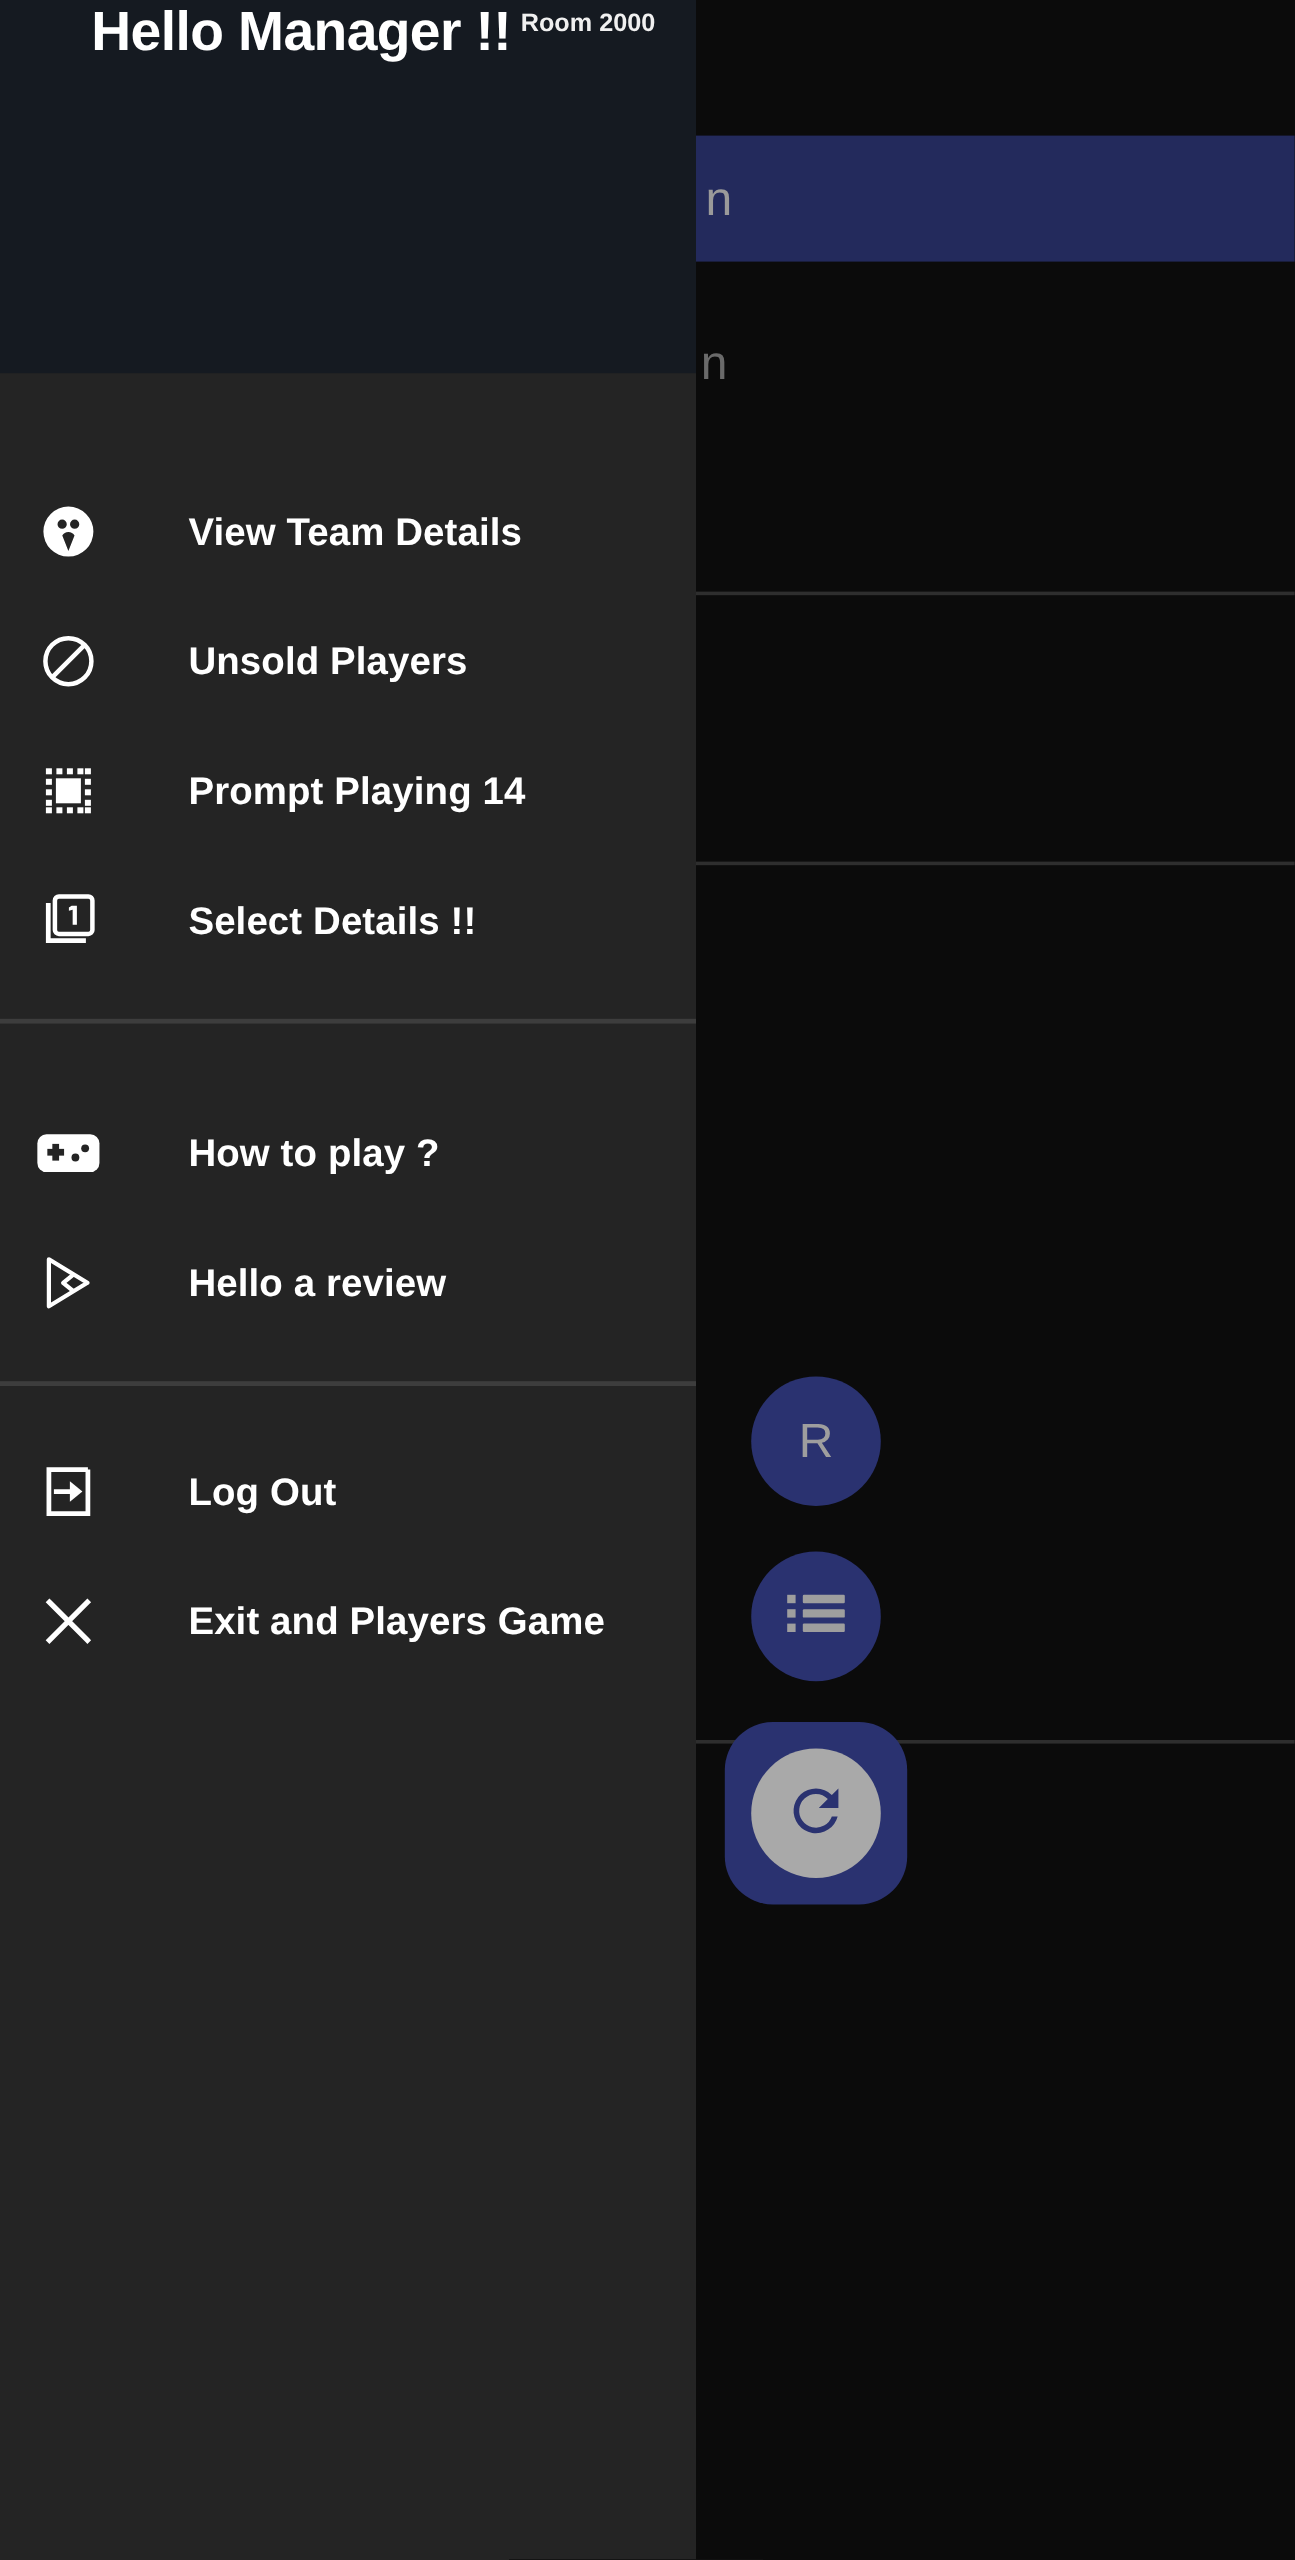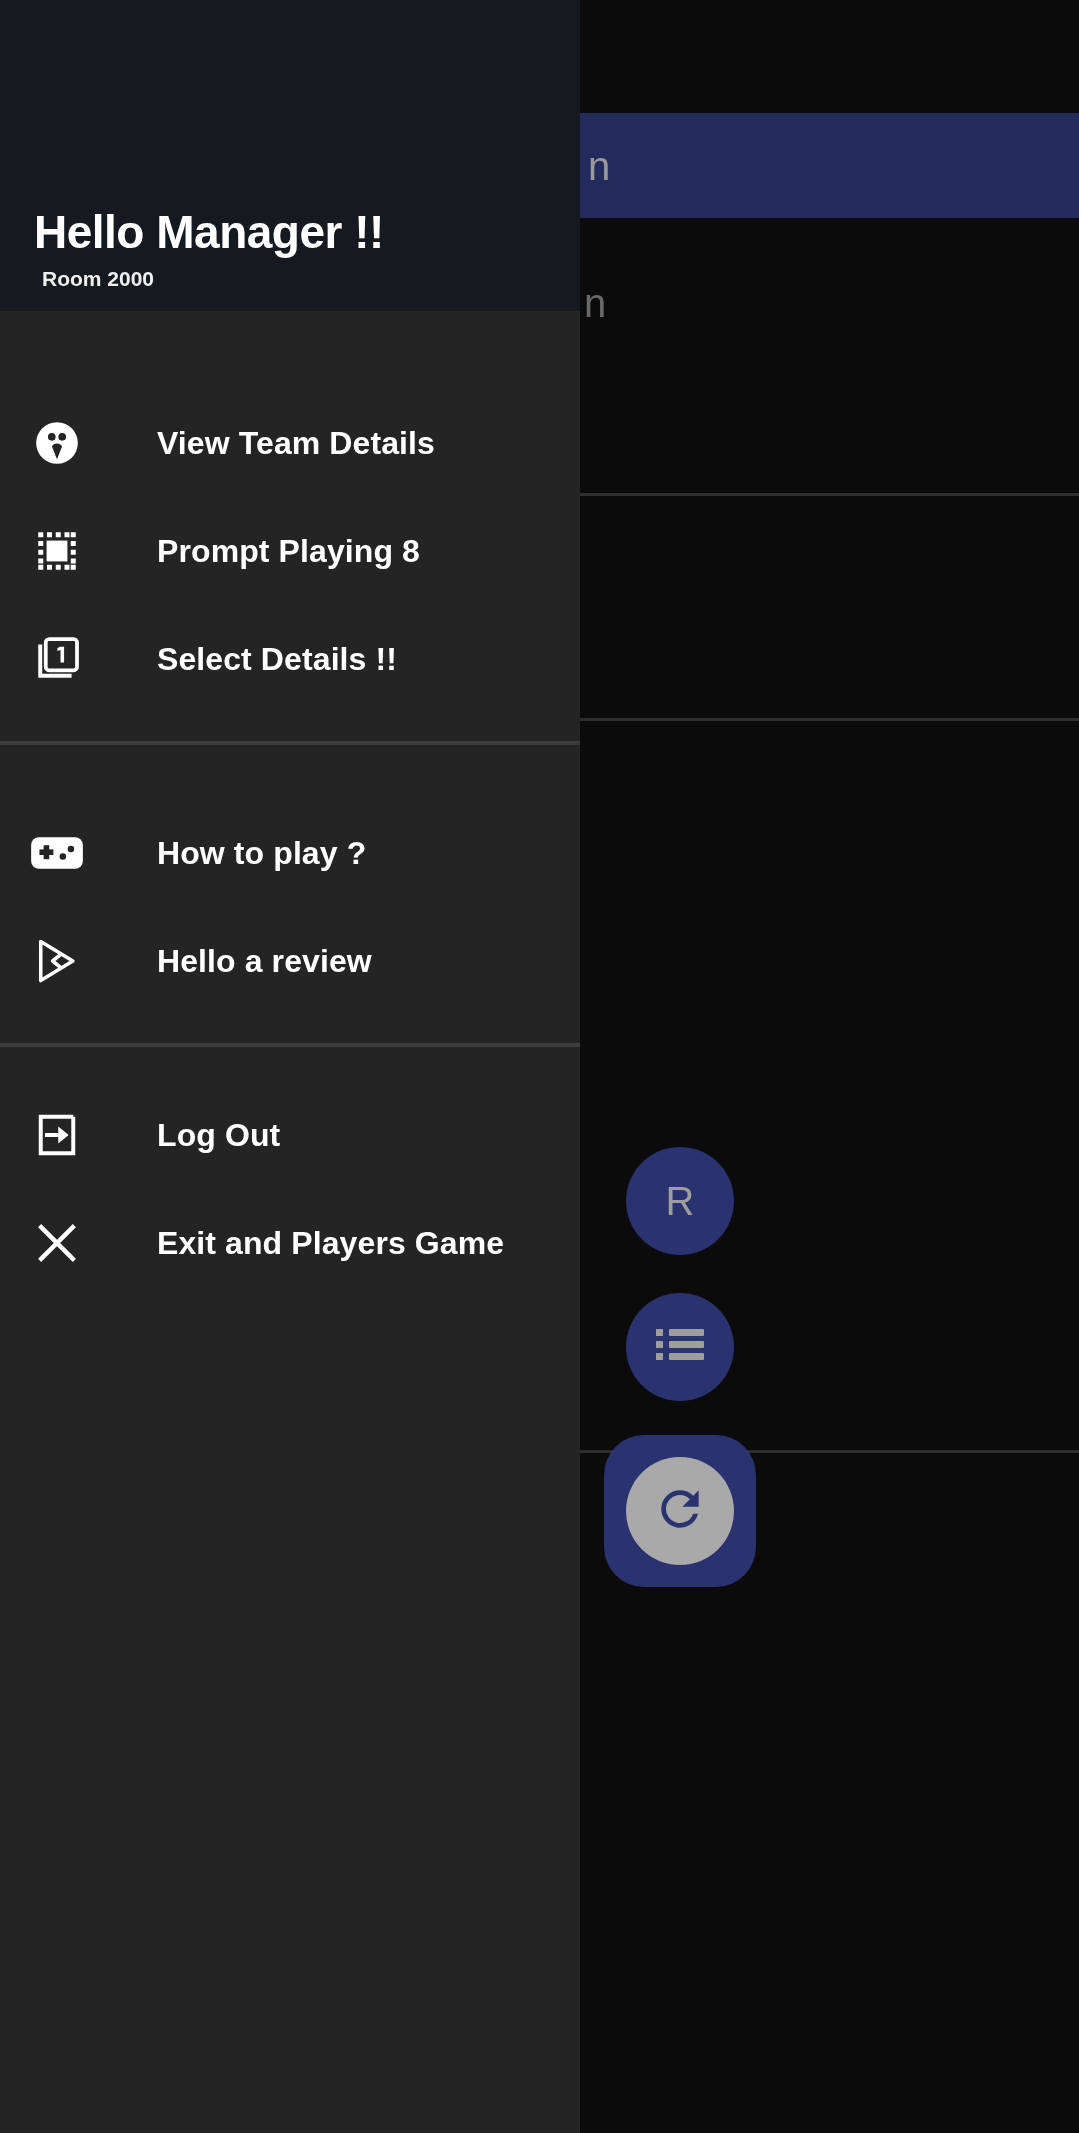--- a/index.html
+++ b/index.html
@@ -69,21 +69,21 @@
   #nav-drawer {
     position:absolute; left:0; top:0;
     width:580px; height:2133px;
     background:#242424;
     display:flex; flex-direction:column;
   }
   #drawer-header {
     background:#151a21;
     height:311px;
     padding:0 34px;
-    display:flex; flex-direction:column; justify-content:flex-end;
+    display:flex; flex-direction:row; justify-content:flex-end;
     padding-bottom:20px;
   }
   #drawer-title {
     color:#ffffff;
     font-size:46px;
     font-weight:bold;
     letter-spacing:-0.5px;
     line-height:1.15;
   }
   #drawer-subtitle {
@@ -183,20 +183,29 @@
 
     <div class="menu-item">
       <span class="menu-icon">
         <svg width="50" height="50" viewBox="0 0 24 24">
           <path fill="#ffffff" d="M12 2a10 10 0 1 0 0 20 10 10 0 0 0 0-20zm-2.5 5.2a1.85 1.85 0 1 1 0 3.7 1.85 1.85 0 0 1 0-3.7zm5 0a1.85 1.85 0 1 1 0 3.7 1.85 1.85 0 0 1 0-3.7zM12 12.2c1.05 0 1.95.55 2.45 1.4l-2.45 6.2-2.45-6.2A2.82 2.82 0 0 1 12 12.2zM4.4 14.7a8 8 0 0 0 3.7 4.6l-1.6-4.05A9.6 9.6 0 0 0 4.4 14.7zm15.2 0c-.7.15-1.42.33-2.1.55L15.9 19.3a8 8 0 0 0 3.7-4.6z"></path>
         </svg>
       </span>
       <span class="menu-label">View Team Details</span>
     </div>
 
+    <div class="menu-item">
+      <span class="menu-icon">
+        <svg width="50" height="50" viewBox="0 0 24 24">
+          <circle cx="12" cy="12" r="9.2" fill="none" stroke="#ffffff" stroke-width="1.8"></circle>
+          <line x1="5.6" y1="18.4" x2="18.4" y2="5.6" stroke="#ffffff" stroke-width="1.8"></line>
+        </svg>
+      </span>
+      <span class="menu-label">Unsold Players</span>
+    </div>
 
     <div class="menu-item">
       <span class="menu-icon">
         <svg width="50" height="50" viewBox="0 0 24 24">
           <g fill="#ffffff">
             <rect x="3" y="3" width="2.4" height="2.4"></rect>
               <rect x="7.2" y="3" width="2.4" height="2.4"></rect>
             <rect x="11.4" y="3" width="2.4" height="2.4"></rect>
               <rect x="15.6" y="3" width="2.4" height="2.4"></rect>
             <rect x="18.6" y="3" width="2.4" height="2.4"></rect>
@@ -208,21 +217,21 @@
               <rect x="18.6" y="15.6" width="2.4" height="2.4"></rect>
             <rect x="3" y="18.6" width="2.4" height="2.4"></rect>
               <rect x="7.2" y="18.6" width="2.4" height="2.4"></rect>
             <rect x="11.4" y="18.6" width="2.4" height="2.4"></rect>
               <rect x="15.6" y="18.6" width="2.4" height="2.4"></rect>
             <rect x="18.6" y="18.6" width="2.4" height="2.4"></rect>
             <rect x="7" y="7" width="10" height="10"></rect>
           </g>
         </svg>
       </span>
-      <span class="menu-label">Prompt Playing 8</span>
+      <span class="menu-label">Prompt Playing 14</span>
     </div>
 
     <div class="menu-item">
       <span class="menu-icon">
         <svg width="50" height="50" viewBox="0 0 24 24">
           <path fill="#ffffff" d="M3 5v16h16v-1.9H4.9V5z"></path>
           <rect x="6.6" y="2.4" width="15" height="15" rx="1.6" fill="none" stroke="#ffffff" stroke-width="1.8"></rect>
           <path fill="#ffffff" d="M13.3 6.1h2.1v7.6h-1.7V7.7l-1.5.45V6.8z"></path>
         </svg>
       </span>

